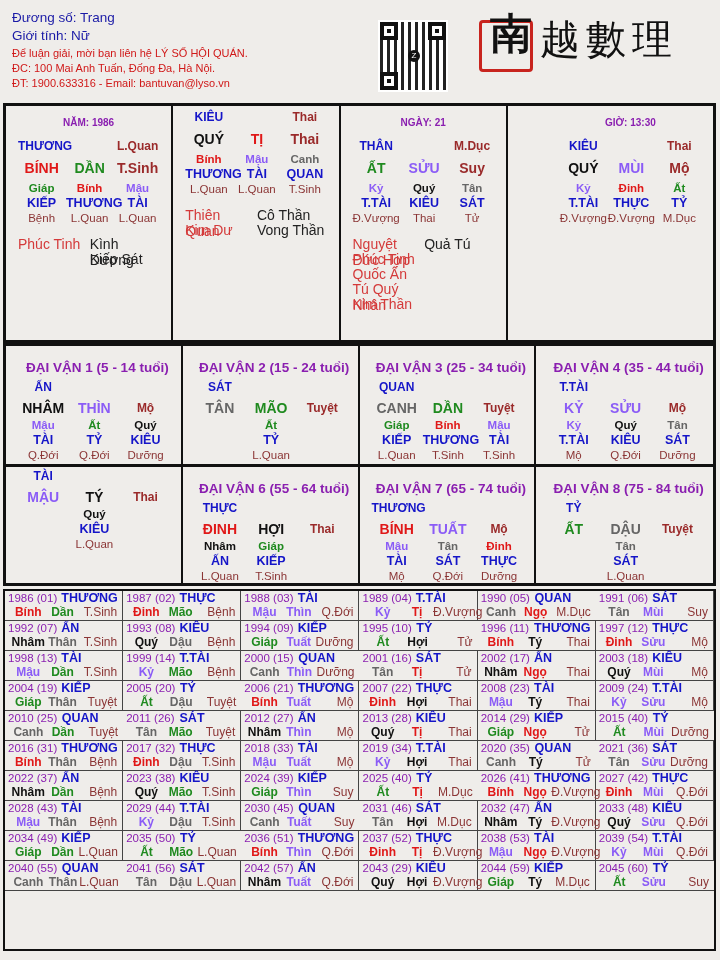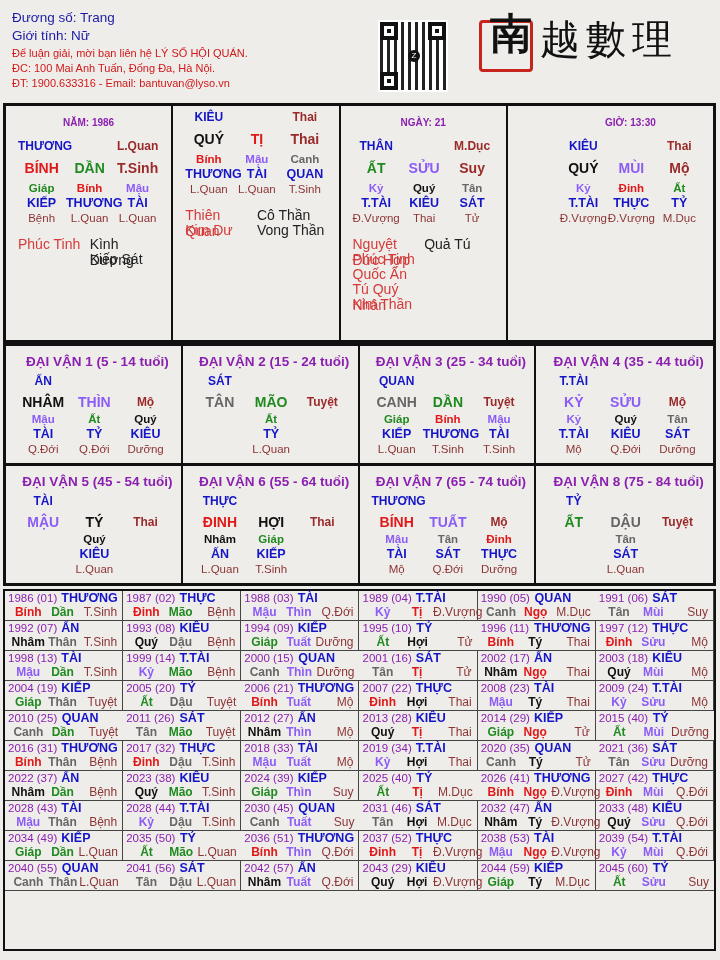--- a/index.html
+++ b/index.html
@@ -39,21 +39,21 @@
   .r-phase { font-size:11.5px; height:16px; font-weight:normal !important; }
   .r-phase > span { font-weight:normal; }
   .stars { display:flex; padding:8px 10px 0 12px; font-size:14px; }
   .stars .col { width:50%; }
   .stars .col div { height:15px; }
 
   .dv-grid { position:absolute; left:3px; top:343px; width:713px; height:243px;
              border:3px solid #111; border-top:none; display:grid; grid-template-columns: repeat(4, 1fr); grid-template-rows: 1fr 1fr; }
   .dv { border-right:2px solid #111; border-top:3px solid #111; position:relative; }
   .dv:nth-child(4n) { border-right:none; }
-  .dv-title { color:#8a1fb0; font-weight:bold; font-size:13.5px; text-align:center; margin-top:8px; height:18px;padding-left:8px; }
+  .dv-title { color:#8a1fb0; font-weight:bold; font-size:13.5px; text-align:center; margin-top:14px; height:18px;padding-left:8px; }
   .dv .r-god { margin-top:2px; }
   .dv .r-stem { height:20px; line-height:20px; }
   .dv .r-hid { margin-top:1px; height:14px; }
   .dv .r-phase { height:15px; }
 
   .annual { position:absolute; left:3px; top:589px; width:713px; height:362px;
             border:2px solid #111; display:grid; grid-template-columns: repeat(6, 1fr); grid-template-rows: repeat(12, 1fr); }
   .ycell { border-right:1px solid #444; border-bottom:1px solid #444; padding: 0 3px; position:relative; }
   .ycell:nth-child(5n) { border-right:none; }
   .yc-top { display:flex; font-size:11.5px; height:14px; line-height:14px; }
@@ -344,21 +344,20 @@
         <span class="c-blue">KIÊU</span>
         <span class="c-blue">SÁT</span>
       </div>
       <div class="row3 r-phase">
         <span class="c-brown">Mộ</span>
         <span class="c-brown">Q.Đới</span>
         <span class="c-brown">Dưỡng</span>
       </div>
     </div>
     <div class="dv">
-      <div class="dv-title">ĐẠI VẬN 5 (45 - 54 tuổi)</div>
       <div class="row3 r-god">
         <span class="c-blue">TÀI</span>
         <span></span>
         <span></span>
       </div>
       <div class="row3 r-stem">
         <span class="c-orange">MẬU</span>
         <span class="c-black">TÝ</span>
         <span class="c-brownb" style="font-size: 12px;">Thai</span>
       </div>
@@ -932,21 +931,21 @@
         <span class="yc-god">TÀI</span>
       </div>
       <div class="yc-bot">
         <span class="s c-orange">Mậu</span>
         <span class="b c-gray">Thân</span>
         <span class="ph">Bệnh</span>
       </div>
     </div>
     <div class="ycell">
       <div class="yc-top">
-        <span class="yc-year">2028 (44)</span>
+        <span class="yc-year">2029 (44)</span>
         <span class="yc-god">T.TÀI</span>
       </div>
       <div class="yc-bot">
         <span class="s c-orange">Kỷ</span>
         <span class="b c-gray">Dậu</span>
         <span class="ph">T.Sinh</span>
       </div>
     </div>
     <div class="ycell">
       <div class="yc-top">

